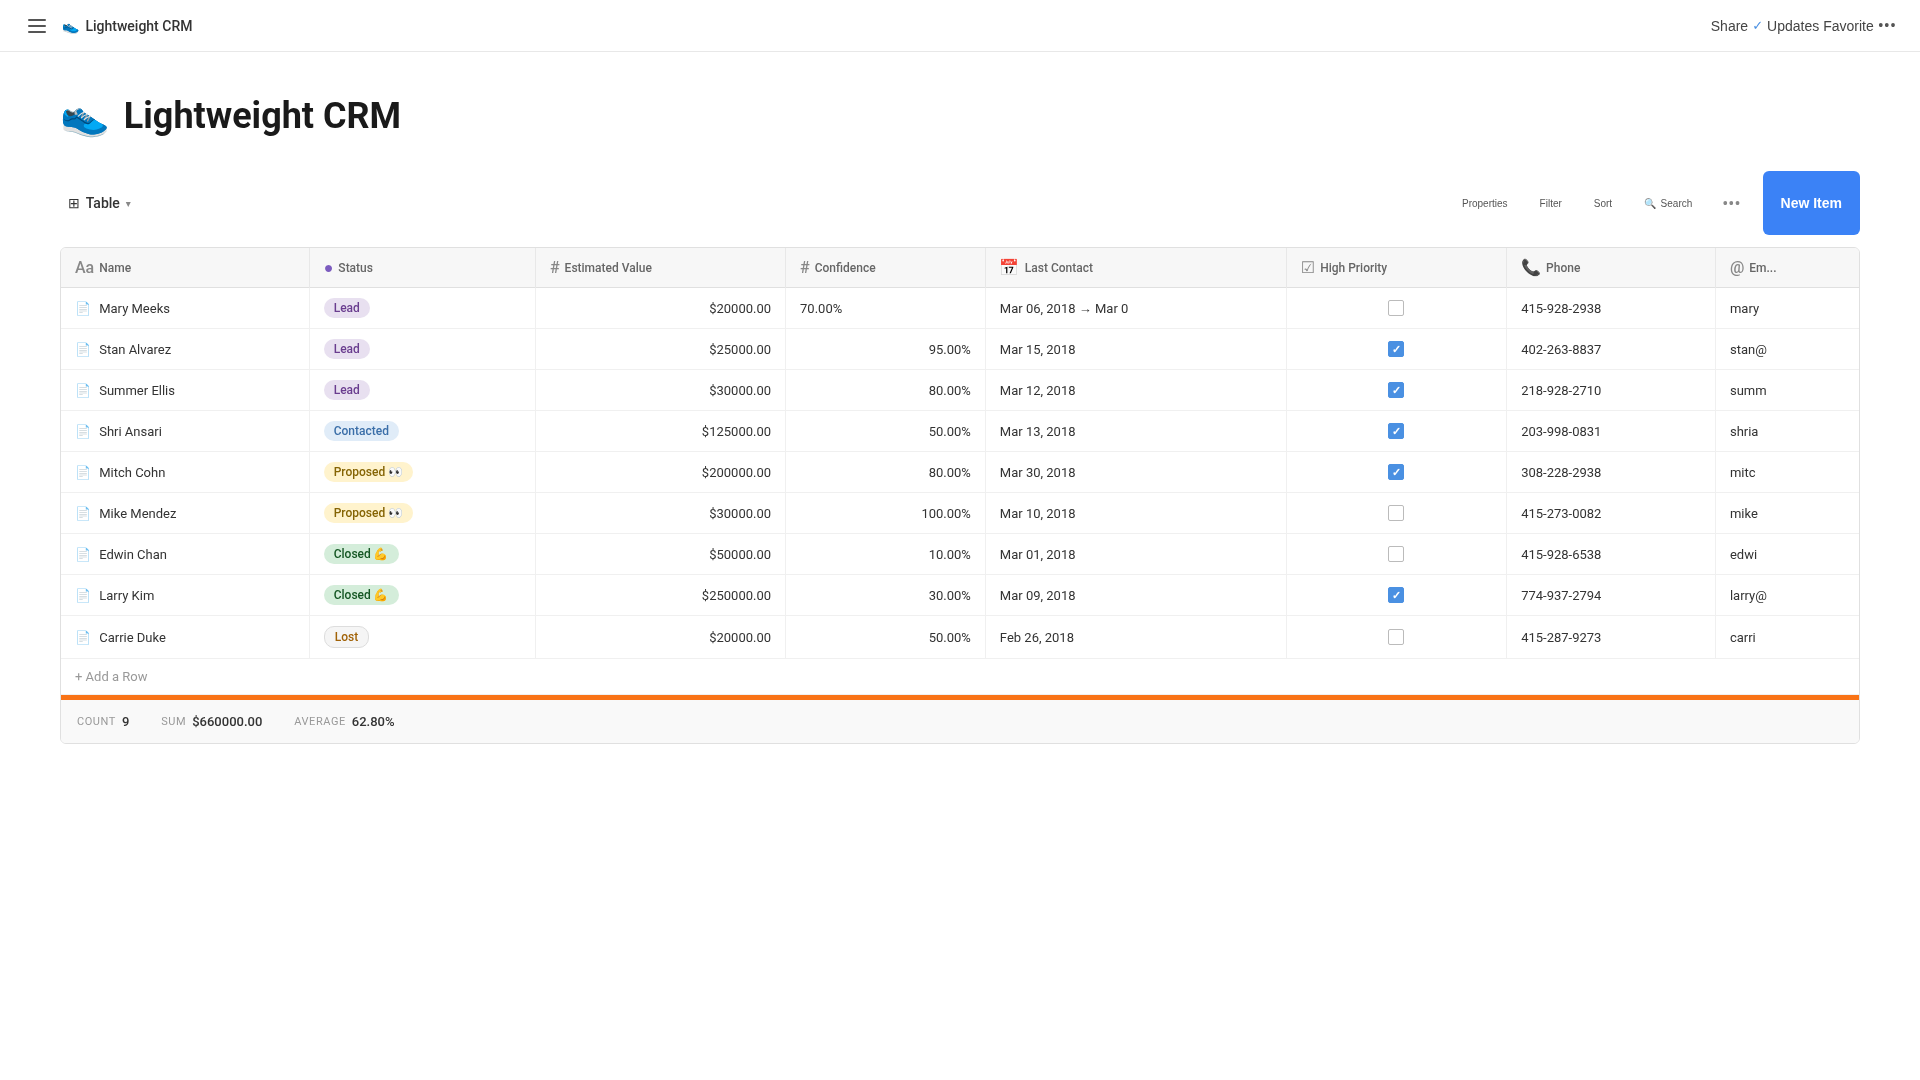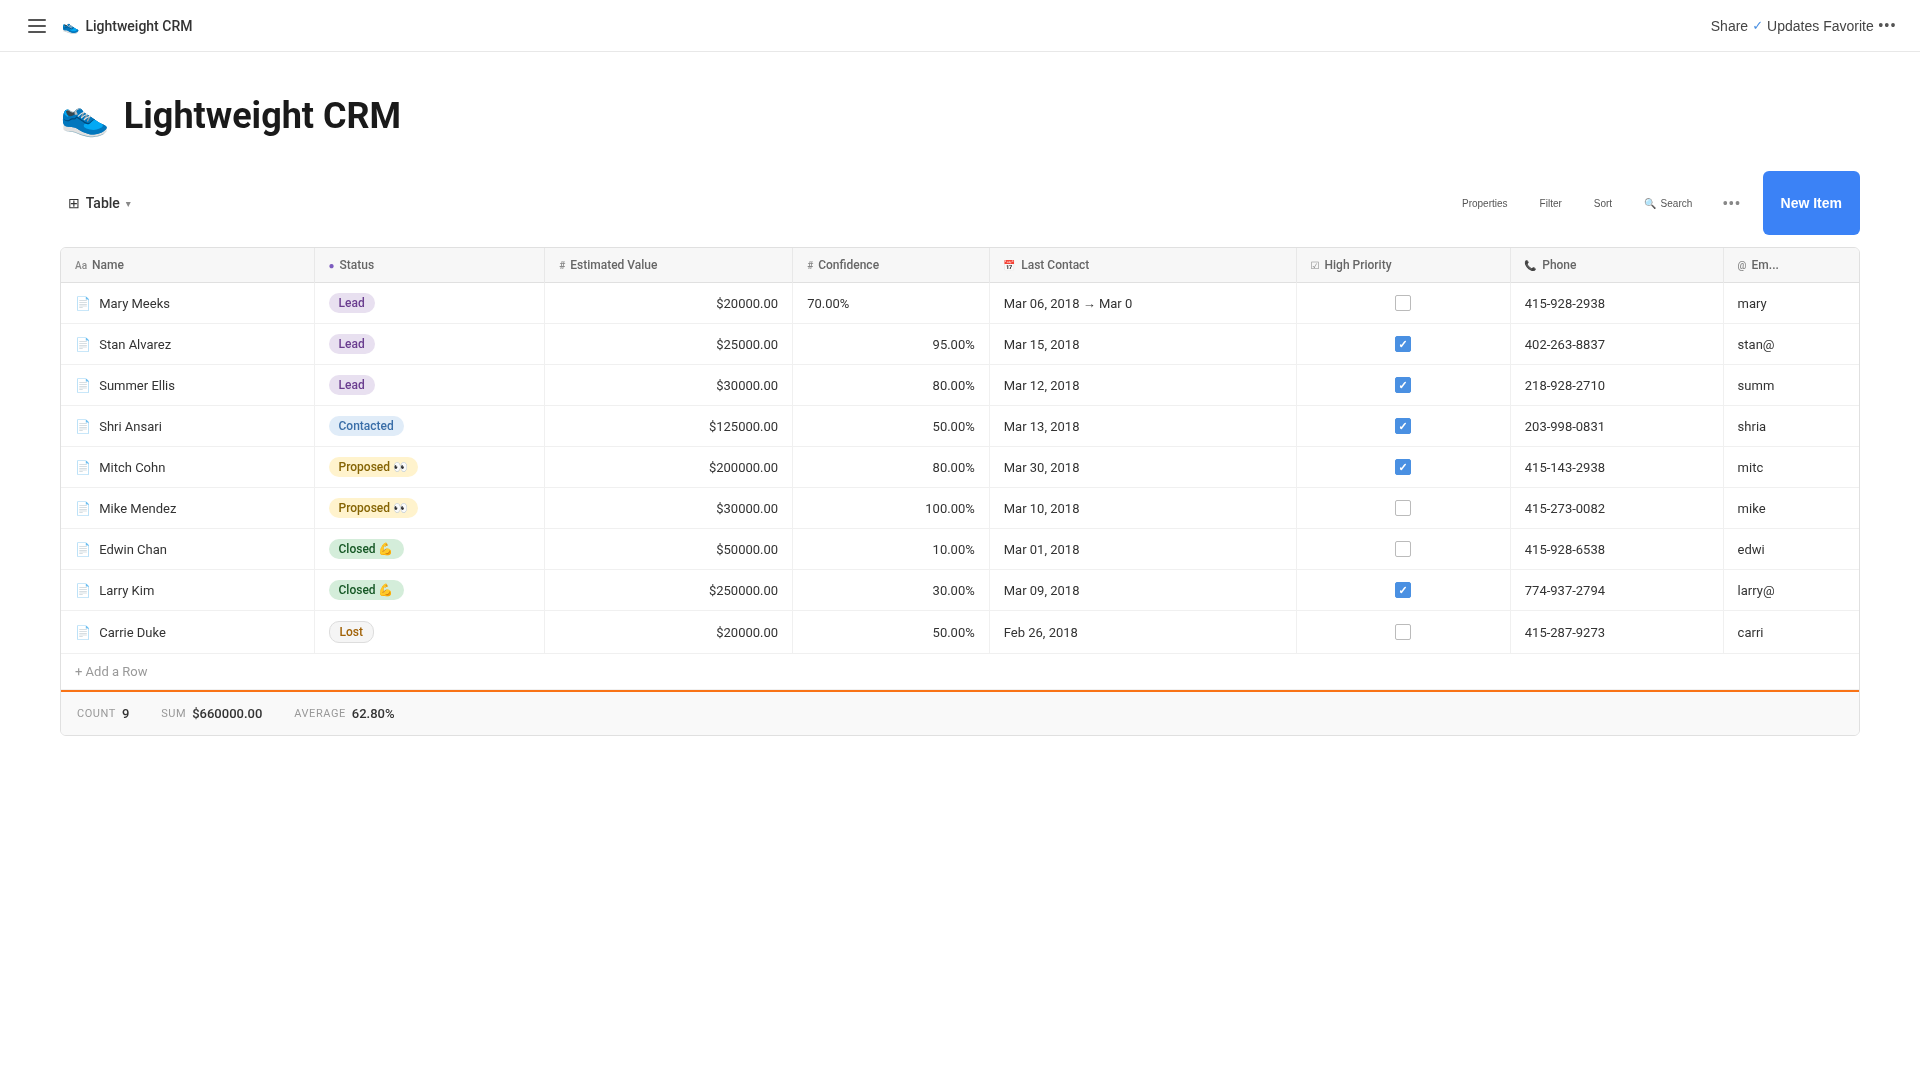--- a/index.html
+++ b/index.html
@@ -175,21 +175,21 @@
       white-space: nowrap;
       border-right: 1px solid #e8e8e8;
     }
     th:last-child { border-right: none; }
     th .col-header {
       display: flex;
       align-items: center;
       gap: 5px;
     }
     th .col-icon {
-      font-size: 10px;
+      font-size: 16px;
       color: #888;
     }
     tbody tr {
       border-bottom: 1px solid #f0f0f0;
     }
     td {
       padding: 10px 14px;
       font-size: 13px;
       color: #333;
       border-right: 1px solid #f0f0f0;
@@ -278,21 +278,21 @@
       cursor: pointer;
     }
 
     
     .table-footer {
       display: flex;
       align-items: center;
       gap: 32px;
       padding: 14px 16px;
       background: #f9f9f9;
-      border-top: 2px solid #f97316;
+      border-top: 5px solid #f97316;
       font-size: 12px;
       color: #666;
     }
     .footer-stat {
       display: flex;
       align-items: center;
       gap: 6px;
     }
     .footer-stat .label {
       font-size: 11px;
@@ -500,21 +500,21 @@
             </td>
             <td><span class="badge badge-proposed">Proposed 👀</span></td>
             <td style="text-align: right;">$200000.00</td>
             <td style="text-align: right;">80.00%</td>
             <td>Mar 30, 2018</td>
             <td>
               <div class="cb-cell">
                 <div class="cb-box checked"></div>
               </div>
             </td>
-            <td>415-143-2938</td>
+            <td>308-228-2938</td>
             <td>mitc</td>
           </tr>
           <tr>
             <td>
               <div class="name-cell">
                 <span class="doc-icon">📄</span>
                 <span>Mike Mendez</span>
               </div>
             </td>
             <td><span class="badge badge-proposed">Proposed 👀</span></td>

